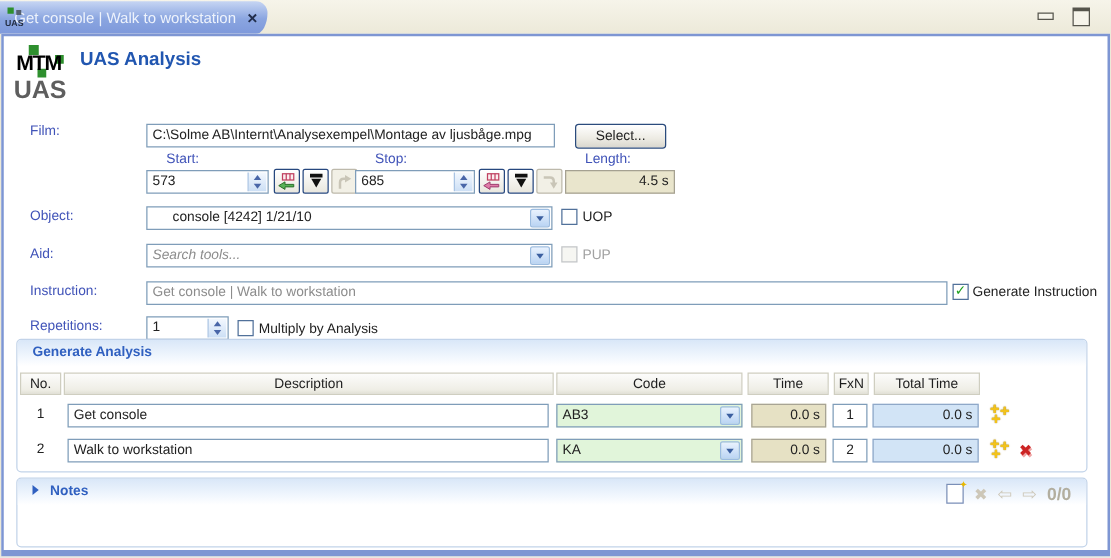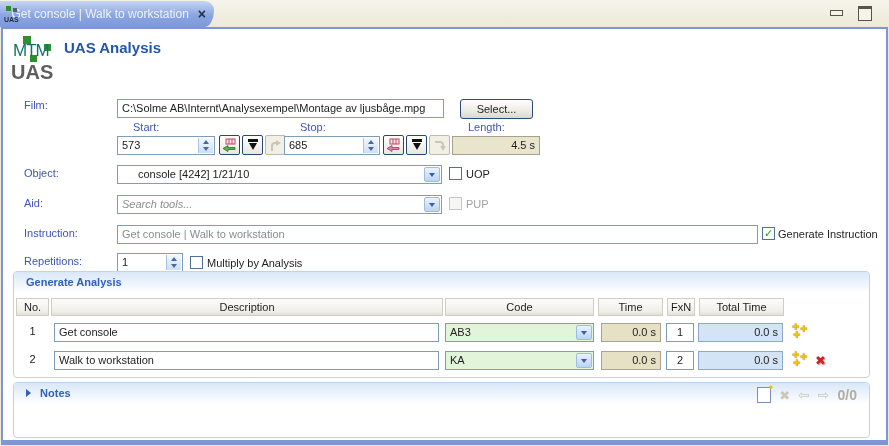--- a/index.html
+++ b/index.html
@@ -27,21 +27,21 @@
          border:2px solid #7E96D3;border-bottom-width:5px;}
   .inner{position:absolute;left:0;top:0;right:0;bottom:0;font-size:11px;color:#222;}
 
   
   .logo{position:absolute;left:8px;top:6px;width:52px;height:50px;}
   .logo span,.logo i{position:absolute;display:block;}
   .logo .sq{background:#2E8F2E;}
   .logo .s1{left:12px;top:1px;width:8px;height:8px;}
   .logo .s2{left:33px;top:9px;width:7px;height:7px;}
   .logo .s3{left:19px;top:20px;width:7px;height:7px;}
-  .logo .mtm{left:2px;top:6px;font-weight:normal;font-size:17px;color:#0f766e;letter-spacing:-1px;}
+  .logo .mtm{left:2px;top:6px;font-weight:bold;font-size:17px;color:#000000;letter-spacing:-1px;}
   .logo .uas{left:0px;top:26px;font-weight:bold;font-size:20px;color:#5E5E5E;}
   .page-title{position:absolute;left:61px;top:10px;font-size:15px;font-weight:bold;color:#2156B0;}
 
   
   .lbl{position:absolute;color:#4053B8;font-size:11px;white-space:nowrap;padding-left:16px;}
   .box{position:absolute;box-sizing:border-box;height:19px;border:1px solid #7F9DB9;background:#fff;
        font-size:11px;line-height:17px;padding:0 4px;white-space:nowrap;overflow:hidden;}
   .right{text-align:right;}
   .center{text-align:center;}
   .readonly{background:#E9E5CC;border-color:#A5A191;}

